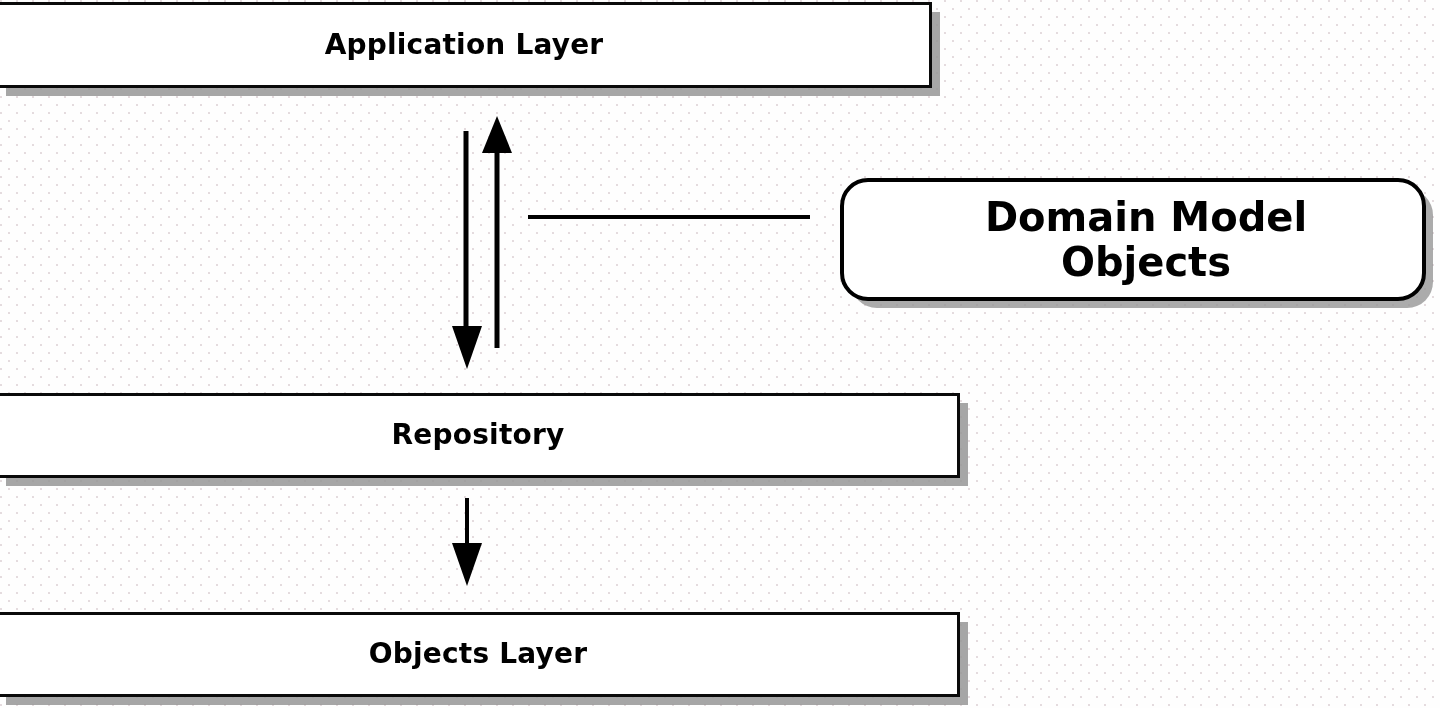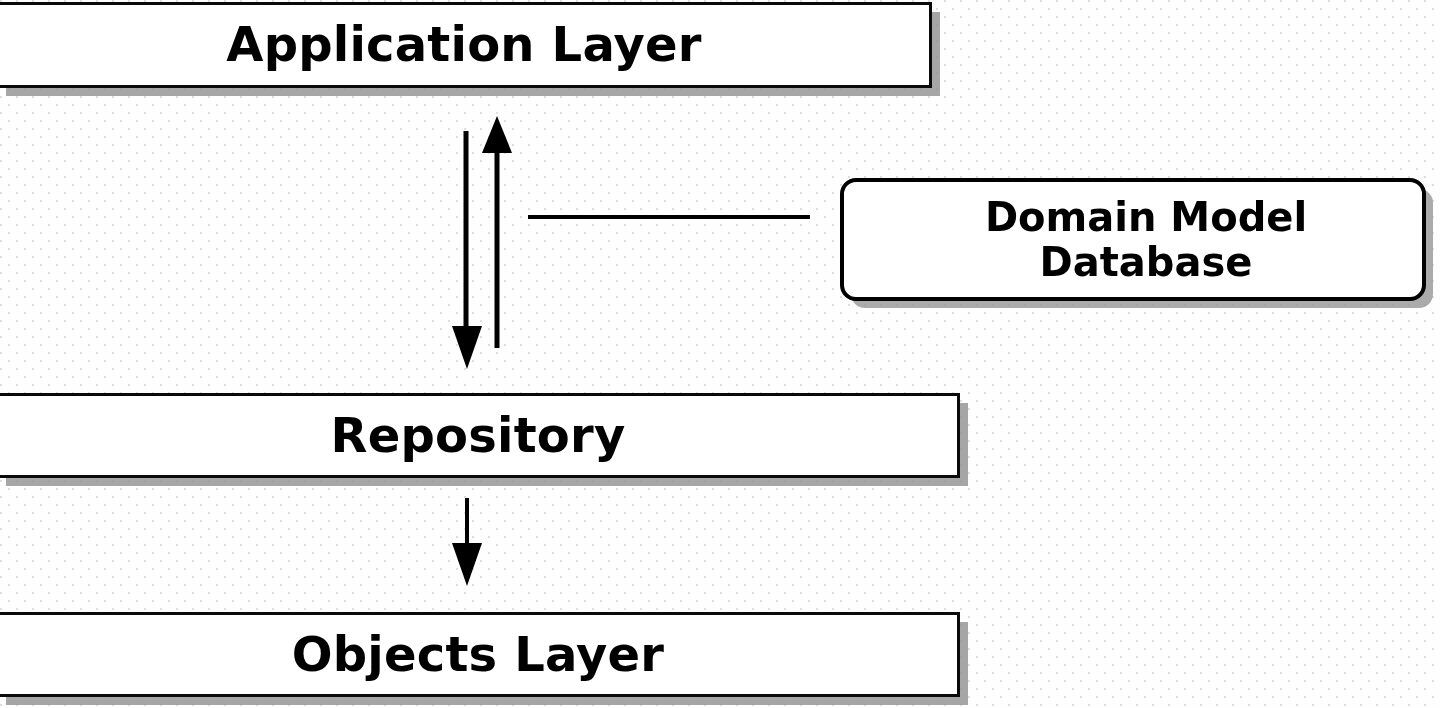--- a/index.html
+++ b/index.html
@@ -29,35 +29,35 @@
     background: #ffffff;
     border: 3px solid #0a0a0a;
     display: flex;
     align-items: center;
     justify-content: center;
     box-shadow: 9px 9px 0 -1px rgba(150,150,150,0.85);
   }
   .layer-box .label {
     font-family: "DejaVu Sans", sans-serif;
     font-weight: bold;
-    font-size: 48px;
+    font-size: 28px;
     line-height: 1.08;
     color: #000000;
     letter-spacing: 0.2px;
     text-align: left;
     white-space: nowrap;
   }
 
   
   .rounded-box {
     position: absolute;
     box-sizing: border-box;
     background: #ffffff;
     border: 4px solid #000000;
-    border-radius: 16px;
+    border-radius: 28px;
     display: flex;
     align-items: center;
     justify-content: center;
     box-shadow: 9px 9px 0 -2px rgba(150,150,150,0.80);
   }
   .rounded-box .label {
     font-family: "DejaVu Sans", sans-serif;
     font-weight: bold;
     font-size: 40px;
     line-height: 1.12;
@@ -104,21 +104,21 @@
 
   </svg>
 
   <div class="layer-box" id="box-application-layer" style="left:-4px; top:2px; width:936px; height:86px;">
     <span class="label">Application Layer</span>
   </div>
 
   <div class="rounded-box" id="box-domain-model-objects" style="left:840px; top:178px; width:586px; height:123px;">
     <div class="label">
       <div>Domain Model</div>
-      <div>Database</div>
+      <div>Objects</div>
     </div>
   </div>
 
   <div class="layer-box" id="box-repository" style="left:-4px; top:393px; width:964px; height:85px;">
     <span class="label">Repository</span>
   </div>
 
   <div class="layer-box" id="box-database-layer" style="left:-4px; top:612px; width:964px; height:85px;">
     <span class="label">Objects Layer</span>
   </div>

